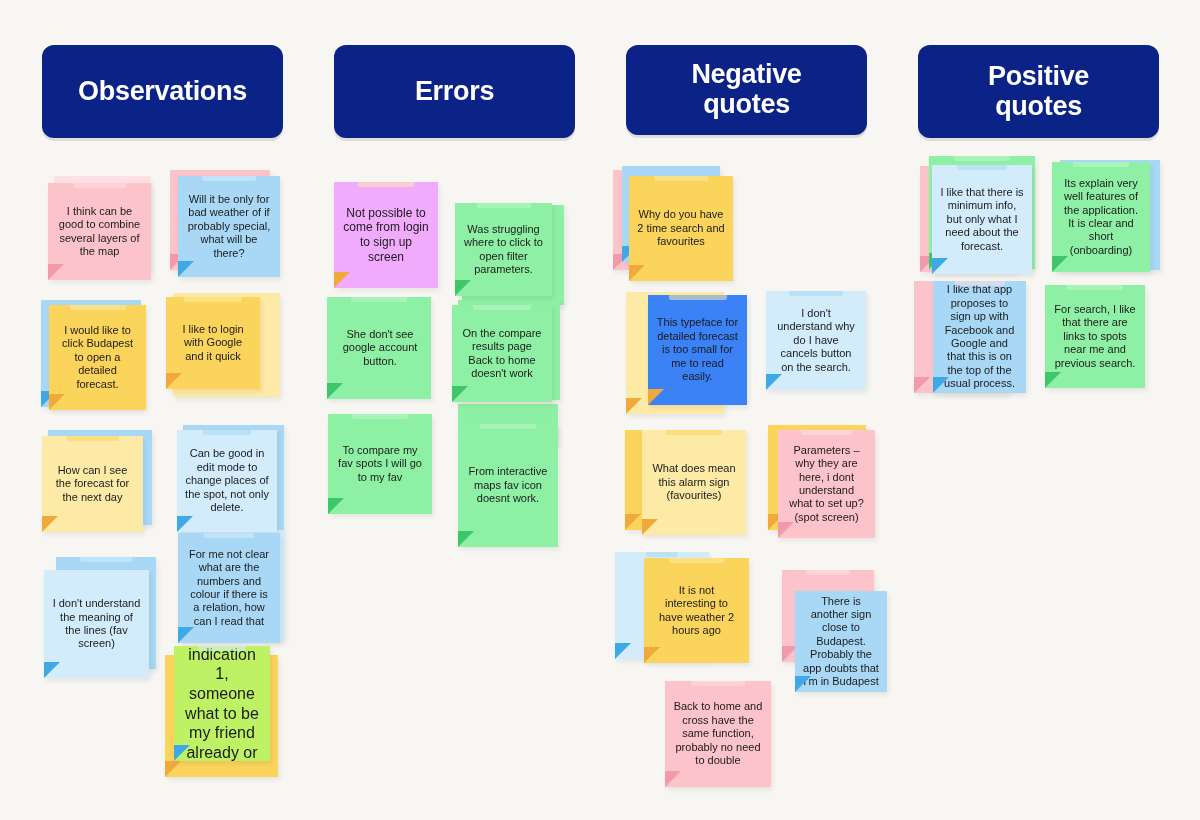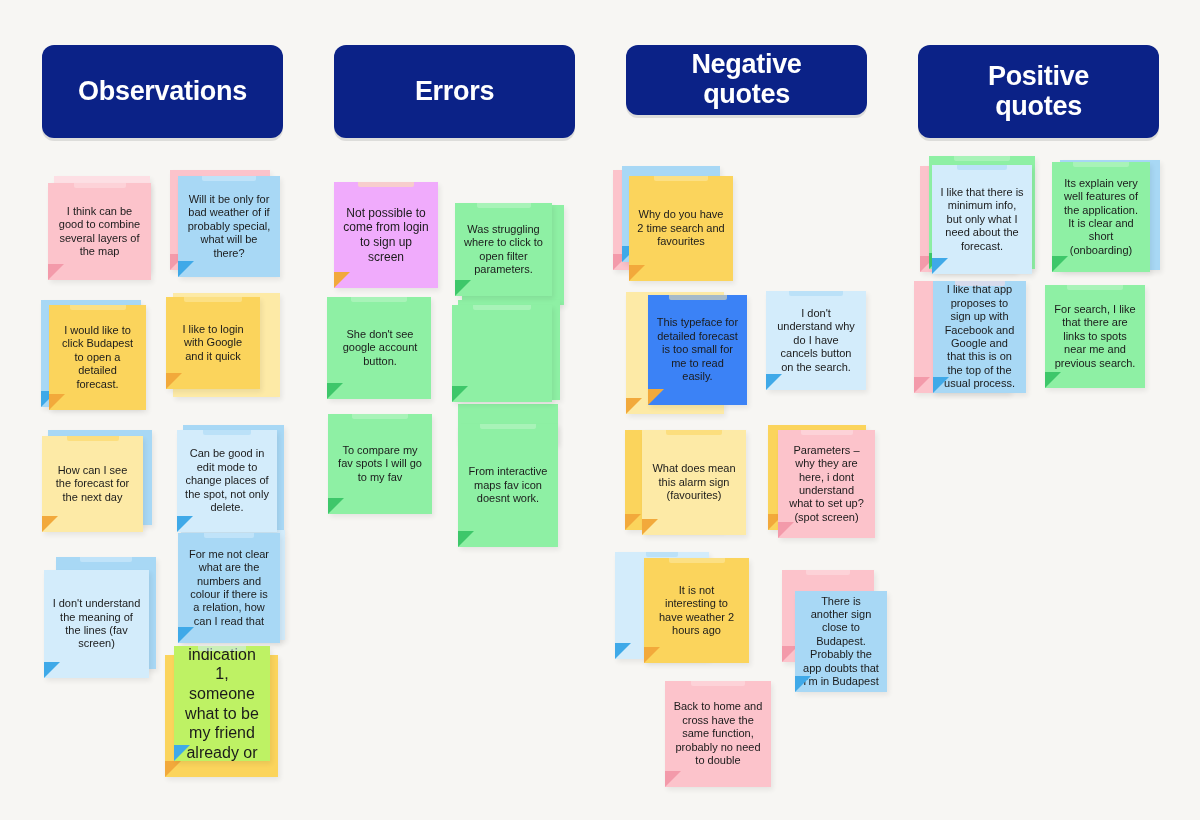--- a/index.html
+++ b/index.html
@@ -71,21 +71,21 @@
 </head>
 <body>
 
 <div class="board">
     <div class="banner" style="left: 42px; top: 45px; width: 241px; height: 93px; background: rgb(11, 34, 135);">
       <span>Observations</span>
     </div>
     <div class="banner" style="left: 334px; top: 45px; width: 241px; height: 93px; background: rgb(11, 34, 135);">
       <span>Errors</span>
     </div>
-    <div class="banner" style="left: 626px; top: 45px; width: 241px; height: 70px; background: rgb(11, 34, 135);">
+    <div class="banner" style="left: 626px; top: 45px; width: 241px; height: 90px; background: rgb(11, 34, 135);">
       <span>
         <span style="display:block">Negative</span>
         <span style="display:block">quotes</span>
       </span>
     </div>
     <div class="banner" style="left: 918px; top: 45px; width: 241px; height: 93px; background: rgb(11, 34, 135);">
       <span>
         <span style="display:block">Positive</span>
         <span style="display:block">quotes</span>
       </span>
@@ -166,20 +166,21 @@
     </div>
     <div class="note shadow" style="left: 327px; top: 297px; width: 104px; height: 102px; z-index: 3; background: rgb(142, 240, 164); font-size: 11px; padding-left: 10px; --fold: #3ec76a;">
       <div class="tape" style="background: rgb(189, 245, 200); width: 56px;"></div>
       <span class="txt">She don't see google account button.</span>
     </div>
     <div class="note shadow nofold" style="left: 458px; top: 300px; width: 102px; height: 100px; z-index: 1; background: rgb(142, 240, 164); font-size: 11px;">
       <span class="txt"></span>
     </div>
     <div class="note shadow" style="left: 452px; top: 305px; width: 100px; height: 97px; z-index: 3; background: rgb(142, 240, 164); font-size: 11px; --fold: #3ec76a;">
       <div class="tape" style="background: rgb(189, 245, 200); width: 58px;"></div>
+      <span class="txt">On the compare results page Back to home doesn't work</span>
     </div>
     <div class="note shadow" style="left: 328px; top: 414px; width: 104px; height: 100px; z-index: 3; background: rgb(142, 240, 164); font-size: 11px; --fold: #3ec76a;">
       <div class="tape" style="background: rgb(189, 245, 200); width: 56px;"></div>
       <span class="txt">To compare my fav spots I will go to my fav</span>
     </div>
     <div class="note shadow nofold" style="left: 458px; top: 404px; width: 100px; height: 40px; z-index: 1; background: rgb(142, 240, 164); font-size: 11px;">
       <span class="txt"></span>
     </div>
     <div class="note shadow" style="left: 458px; top: 424px; width: 100px; height: 123px; z-index: 3; background: rgb(142, 240, 164); font-size: 11px; --fold: #3ec76a;">
       <div class="tape" style="background: rgb(189, 245, 200); width: 56px;"></div>

